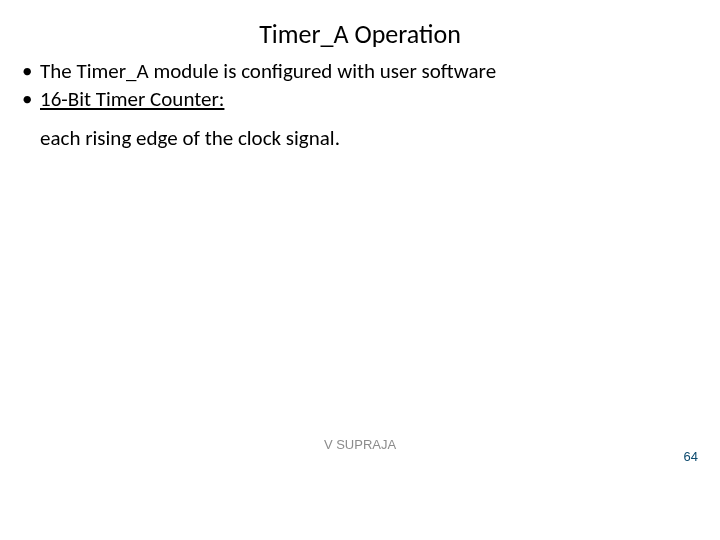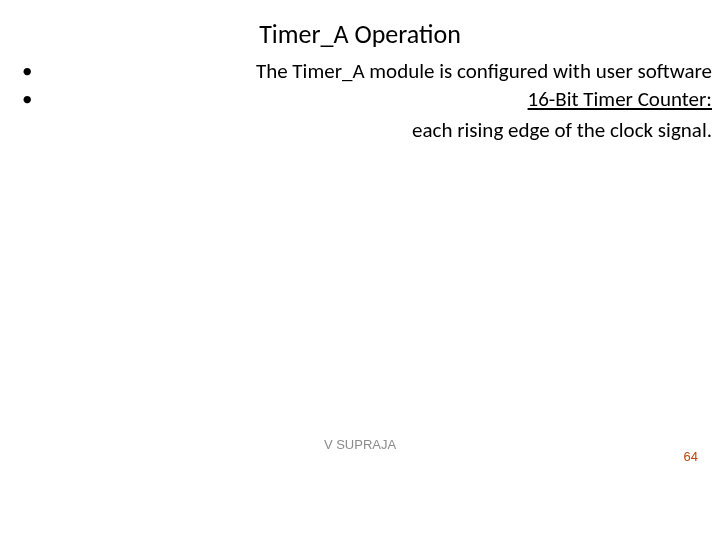--- a/index.html
+++ b/index.html
@@ -31,55 +31,53 @@
   }
   ul {
     list-style: none;
     margin: 0;
     padding: 0;
   }
   li {
     position: relative;
     padding-left: 22px;
     margin: 0 0 2px 0;
-    text-align: right;
   }
   li::before {
     content: "•";
     position: absolute;
     left: 4px;
     top: 0;
     font-size: 21px;
     line-height: 1.25;
   }
   .sub {
     padding-left: 22px;
-    margin: 4px 0 2px 0;
-    text-align: right;
+    margin: 12px 0 2px 0;
   }
   .underline {
     text-decoration: underline;
     font-weight: normal;
   }
   .footer-author {
     position: absolute;
     left: 0;
     width: 720px;
     bottom: 32px;
     text-align: center;
     font-size: 13px;
     color: #8c8c8c;
     font-family: Arial, sans-serif;
   }
   .footer-page {
     position: absolute;
     right: 22px;
     bottom: 20px;
     font-size: 13px;
-    color: #c2410c;
+    color: #0c4a6e;
     font-family: Arial, sans-serif;
   }
 </style>
 </head>
 <body>
 
 <div class="slide">
 
   <div class="title">Timer_A Operation</div>
 

